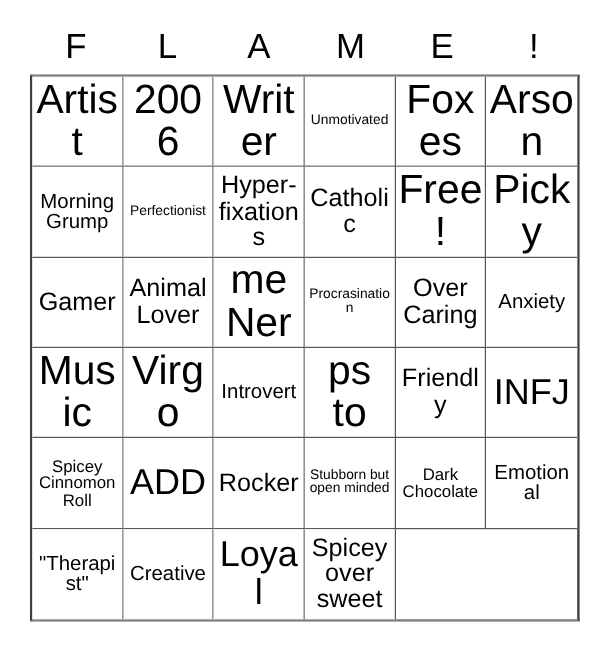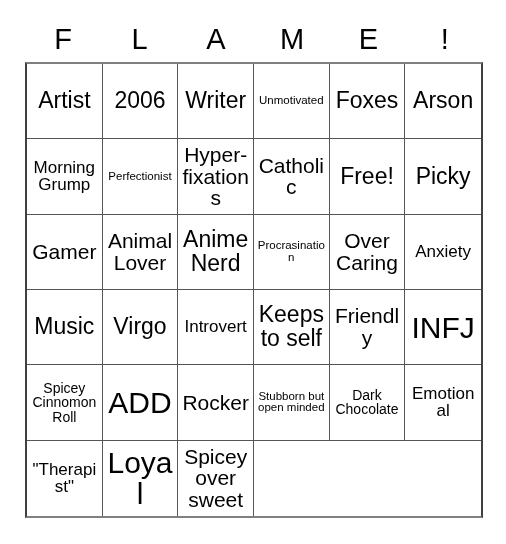--- a/index.html
+++ b/index.html
@@ -73,21 +73,21 @@
   .cell:nth-child(6n) { border-right: none; }
   .cell:nth-child(n+31) { border-bottom: none; }
   .cell-text {
     display: block;
     width: 100%;
     line-height: 1.04;
     word-wrap: break-word;
   }
   
   .fs-xl  { font-size: 30px; }
-  .fs-lg  { font-size: 23px; }
+  .fs-lg  { font-size: 34px; }
   .fs-md  { font-size: 21px; }
   .fs-sm  { font-size: 17px; }
   .fs-xs  { font-size: 14px; }
   .fs-xxs { font-size: 11.5px; }
 </style>
 </head>
 <body>
 
 <div id="bingo-card">
 
@@ -188,20 +188,23 @@
       <div class="cell">
         <span class="cell-text fs-xs">Dark Chocolate</span>
       </div>
       <div class="cell">
         <span class="cell-text fs-sm">Emotional</span>
       </div>
       <div class="cell">
         <span class="cell-text fs-sm">"Therapist"</span>
       </div>
       <div class="cell">
+        <span class="cell-text fs-sm">Creative</span>
+      </div>
+      <div class="cell">
         <span class="cell-text fs-xl">Loyal</span>
       </div>
       <div class="cell">
         <span class="cell-text fs-md">Spicey over sweet</span>
       </div>
     </div>
 
 </div>
 
 </body></html>

